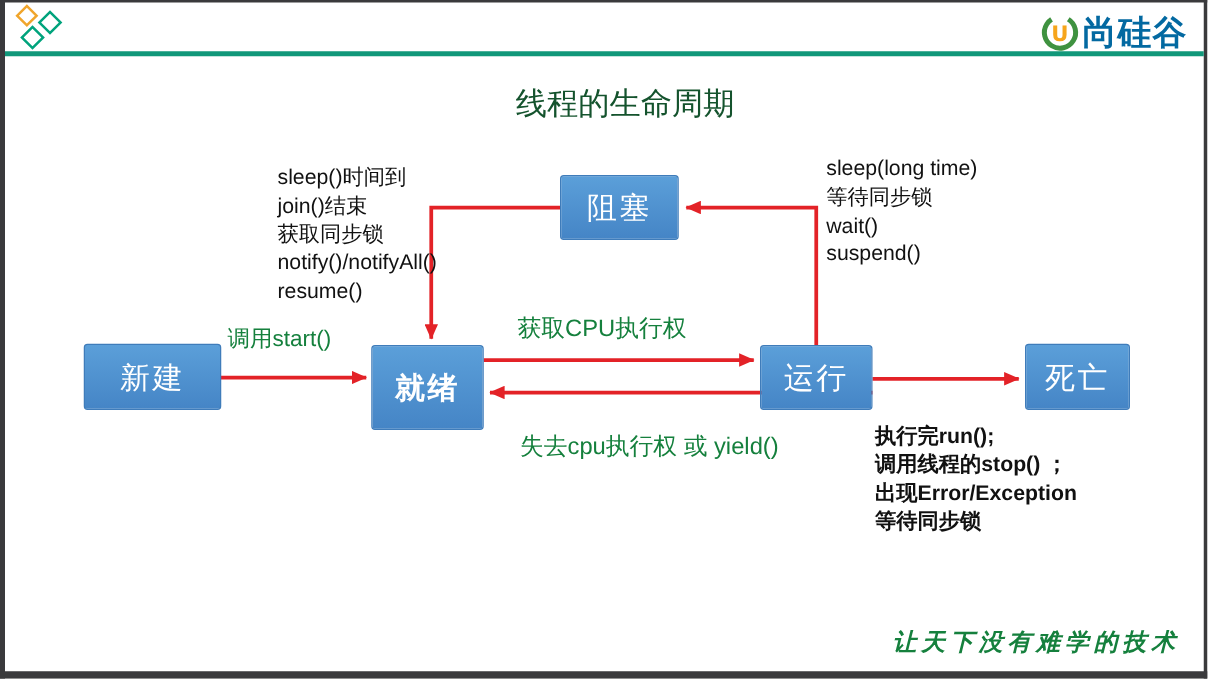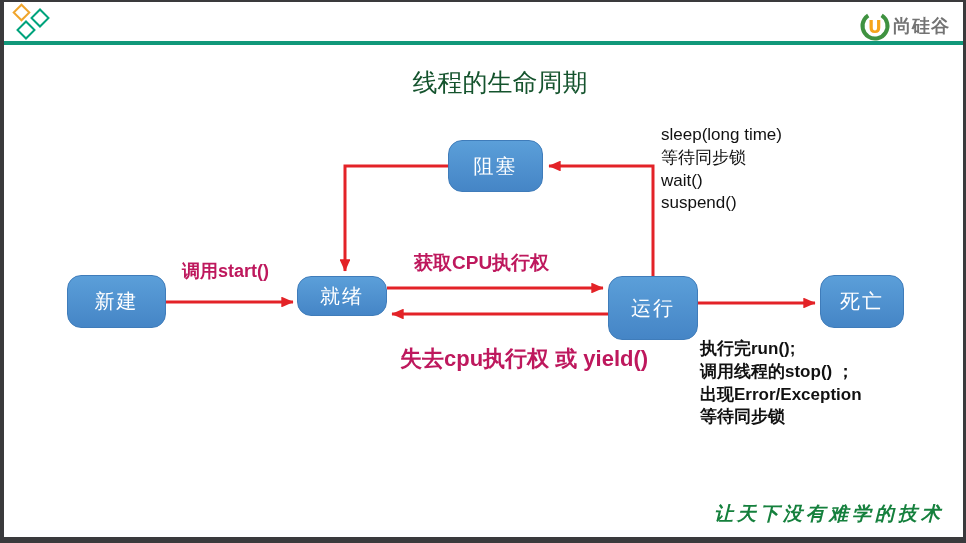--- a/index.html
+++ b/index.html
@@ -18,45 +18,45 @@
 
   
   .diamond { position: absolute; background: transparent; transform: rotate(45deg); }
   .d-orange { left: 15px; top: 6px;  width: 13px; height: 13px; border: 2.5px solid #f0a52c; }
   .d-teal-r { left: 33px; top: 11px; width: 14px; height: 14px; border: 2.5px solid #00a37c; }
   .d-teal-b { left: 19px; top: 23px; width: 14px; height: 14px; border: 2.5px solid #00a37c; }
 
   
   .brand { position: absolute; right: 16px; top: 10px; display: flex; align-items: center; }
   .brand-ring { width: 32px; height: 32px; }
-  .brand-text { color: #737373; font-size: 18px; font-weight: bold; letter-spacing: 1px; line-height: 32px; margin-left: 2px; }
+  .brand-text { color: #0369a1; font-size: 27px; font-weight: bold; letter-spacing: 1px; line-height: 32px; margin-left: 2px; }
 
   .slide-title {
     position: absolute; left: 500px; top: 66px; transform: translateX(-50%);
     font-size: 25px; color: #14532d; white-space: nowrap;
   }
 
   .node {
     position: absolute; display: flex; align-items: center; justify-content: center;
     background: linear-gradient(180deg, #5b9fd9 0%, #4585c6 100%);
-    border: 1px solid #3f7cba; border-radius: 14px;
-    color: #ffffff; font-size: 20px; letter-spacing: 2px;
+    border: 1px solid #3f7cba; border-radius: 3px;
+    color: #ffffff; font-size: 24px; letter-spacing: 2px;
   }
   .node-blocked { left: 448px; top: 140px; width: 95px; height: 52px; }
-  .node-new     { left: 67px;  top: 275px; width: 99px; height: 53px; }
-  .node-ready   { left: 297px; top: 276px; width: 90px; height: 40px; }
-  .node-running { left: 608px; top: 276px; width: 90px; height: 64px; }
+  .node-new     { left: 67px;  top: 275px; width: 110px; height: 53px; }
+  .node-ready   { left: 297px; top: 276px; width: 90px; height: 68px; font-weight: bold; }
+  .node-running { left: 608px; top: 276px; width: 90px; height: 52px; }
   .node-dead    { left: 820px; top: 275px; width: 84px; height: 53px; }
 
   .arrow-layer { position: absolute; left: 0; top: 0; width: 966px; height: 543px; pointer-events: none; }
 
-  .edge-label { position: absolute; color: #be185d; white-space: nowrap; font-weight: bold; }
+  .edge-label { position: absolute; color: #15803d; white-space: nowrap; }
   .lbl-start    { left: 182px; top: 259px; font-size: 18px; }
   .lbl-get-cpu  { left: 414px; top: 250px; font-size: 19px; }
-  .lbl-lose-cpu { left: 400px; top: 344px; font-size: 22px; }
+  .lbl-lose-cpu { left: 416px; top: 344px; font-size: 19px; }
 
   .cond-list { position: absolute; color: #111111; font-size: 17px; }
   .cond-list div { height: 22.8px; line-height: 22.8px; white-space: nowrap; }
   .list-left         { left: 222px; top: 131px; }
   .list-right        { left: 661px; top: 124px; }
   .list-bottom-right { left: 700px; top: 338px; font-weight: bold; }
 
   .watermark {
     position: absolute; right: 22px; top: 501px;
     font-family: "DejaVu Serif", serif; font-style: italic; font-weight: bold;
@@ -106,20 +106,27 @@
   <div class="node node-blocked">阻塞</div>
   <div class="node node-new">新建</div>
   <div class="node node-ready">就绪</div>
   <div class="node node-running">运行</div>
   <div class="node node-dead">死亡</div>
 
   <div class="edge-label lbl-start">调用start()</div>
   <div class="edge-label lbl-get-cpu">获取CPU执行权</div>
   <div class="edge-label lbl-lose-cpu">失去cpu执行权 或 yield()</div>
 
+  <div class="cond-list list-left">
+    <div>sleep()时间到</div>
+    <div>join()结束</div>
+    <div>获取同步锁</div>
+    <div>notify()/notifyAll()</div>
+    <div>resume()</div>
+  </div>
 
   <div class="cond-list list-right">
     <div>sleep(long time)</div>
     <div>等待同步锁</div>
     <div>wait()</div>
     <div>suspend()</div>
   </div>
 
   <div class="cond-list list-bottom-right">
     <div>执行完run();</div>

